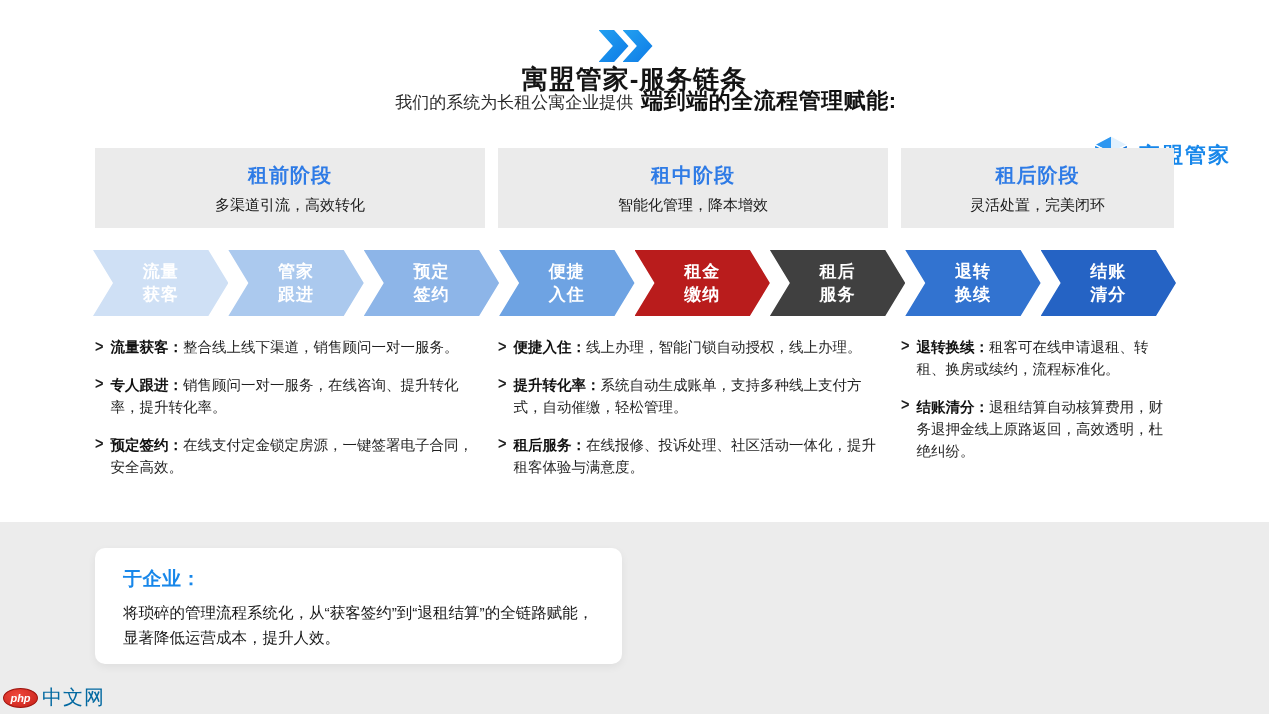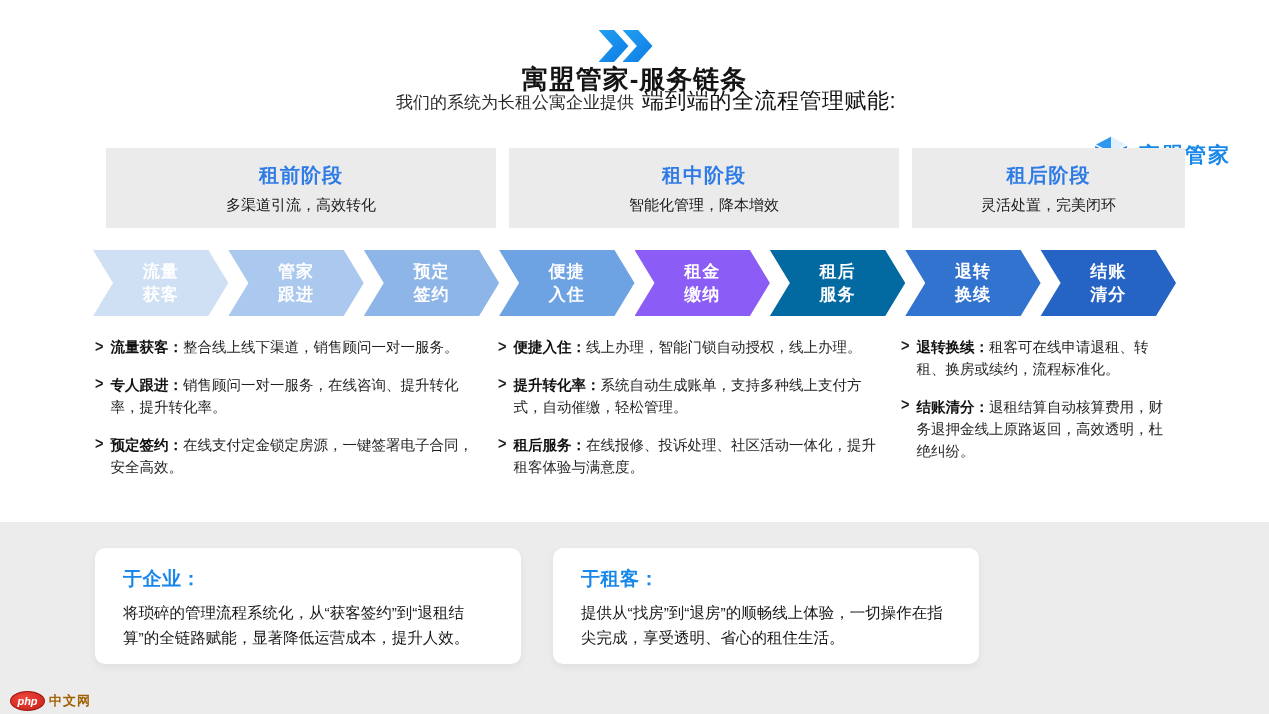--- a/index.html
+++ b/index.html
@@ -54,26 +54,26 @@
   .intro {
     position: absolute;
     top: 86px; left: 0; right: 0;
     text-align: center;
     display: flex;
     justify-content: center;
     align-items: baseline;
     margin-left: 23px;
   }
   .intro-prefix { font-size: 17px; color: #2b2b2b; }
-  .intro-highlight { font-size: 22px; font-weight: normal; color: #111; margin-left: 8px; letter-spacing: 0.5px; }
+  .intro-highlight { font-size: 22px; font-weight: bold; color: #111; margin-left: 8px; letter-spacing: 0.5px; }
 
   
   .stages {
     position: absolute;
-    top: 148px; left: 106px;
+    top: 148px; left: 95px;
     display: grid;
     grid-template-columns: 390px 390px 273px;
     column-gap: 13px;
   }
   .stage {
     background: #ebebeb;
     height: 80px;
     display: flex;
     flex-direction: column;
     justify-content: center;
@@ -142,21 +142,21 @@
     top: 522px;
     background: #ececec;
   }
   .cards {
     position: absolute;
     top: 26px; left: 95px;
     display: flex;
     gap: 32px;
   }
   .card {
-    width: 426px;
+    width: 527px;
     height: 116px;
     background: #ffffff;
     border-radius: 10px;
     box-shadow: 0 3px 8px rgba(0,0,0,0.06);
     padding: 18px 28px;
   }
   .card-title {
     font-size: 19px;
     font-weight: bold;
     color: #1787ea;
@@ -169,36 +169,35 @@
     color: #161616;
   }
 
   
   .watermark {
     position: absolute;
     left: 3px; bottom: 3px;
     display: flex;
     align-items: center;
     gap: 4px;
-    margin-left: 7px;
   }
   .wm-badge {
     width: 35px; height: 20px;
     background: radial-gradient(ellipse at 40% 35%, #f0473c, #c51f17);
     border: 1px solid #9e140e;
     border-radius: 50%;
     color: #ffffff;
     font-size: 11px;
     font-weight: bold;
     font-style: italic;
     display: flex;
     justify-content: center;
     align-items: center;
   }
-  .wm-text { font-size: 13px; font-weight: bold; color: #a16207; letter-spacing: 1px; }
+  .wm-text { font-size: 20px; font-weight: normal; color: #0369a1; letter-spacing: 1px; }
 </style>
 </head>
 <body>
 
 <div class="slide">
 
   <div class="header">
     <div class="chevrons">
       <span class="chev"></span>
       <span class="chev"></span>
@@ -245,25 +244,25 @@
         <span>跟进</span>
     </div>
     <div class="arrow-step" style="background: rgb(141, 181, 232);">
       <span>预定</span>
         <span>签约</span>
     </div>
     <div class="arrow-step" style="background: rgb(110, 163, 227);">
       <span>便捷</span>
         <span>入住</span>
     </div>
-    <div class="arrow-step" style="background: #8b5cf6;">
+    <div class="arrow-step" style="background: #b91c1c;">
       <span>租金</span>
         <span>缴纳</span>
     </div>
-    <div class="arrow-step" style="background: #0369a1;">
+    <div class="arrow-step" style="background: #404040;">
       <span>租后</span>
         <span>服务</span>
     </div>
     <div class="arrow-step" style="background: rgb(50, 115, 208);">
       <span>退转</span>
         <span>换续</span>
     </div>
     <div class="arrow-step" style="background: rgb(37, 99, 196);">
       <span>结账</span>
         <span>清分</span>
@@ -310,24 +309,20 @@
       </div>
     </div>
   </div>
 
   <div class="bottom-band">
     <div class="cards">
       <div class="card">
         <div class="card-title">于企业：</div>
         <div class="card-text">将琐碎的管理流程系统化，从“获客签约”到“退租结算”的全链路赋能，显著降低运营成本，提升人效。</div>
       </div>
-      <div class="card">
-        <div class="card-title">于租客：</div>
-        <div class="card-text">提供从“找房”到“退房”的顺畅线上体验，一切操作在指尖完成，享受透明、省心的租住生活。</div>
-      </div>
     </div>
     <div class="watermark">
       <span class="wm-badge">php</span>
       <span class="wm-text">中文网</span>
     </div>
   </div>
 
 </div>
 
 </body></html>

